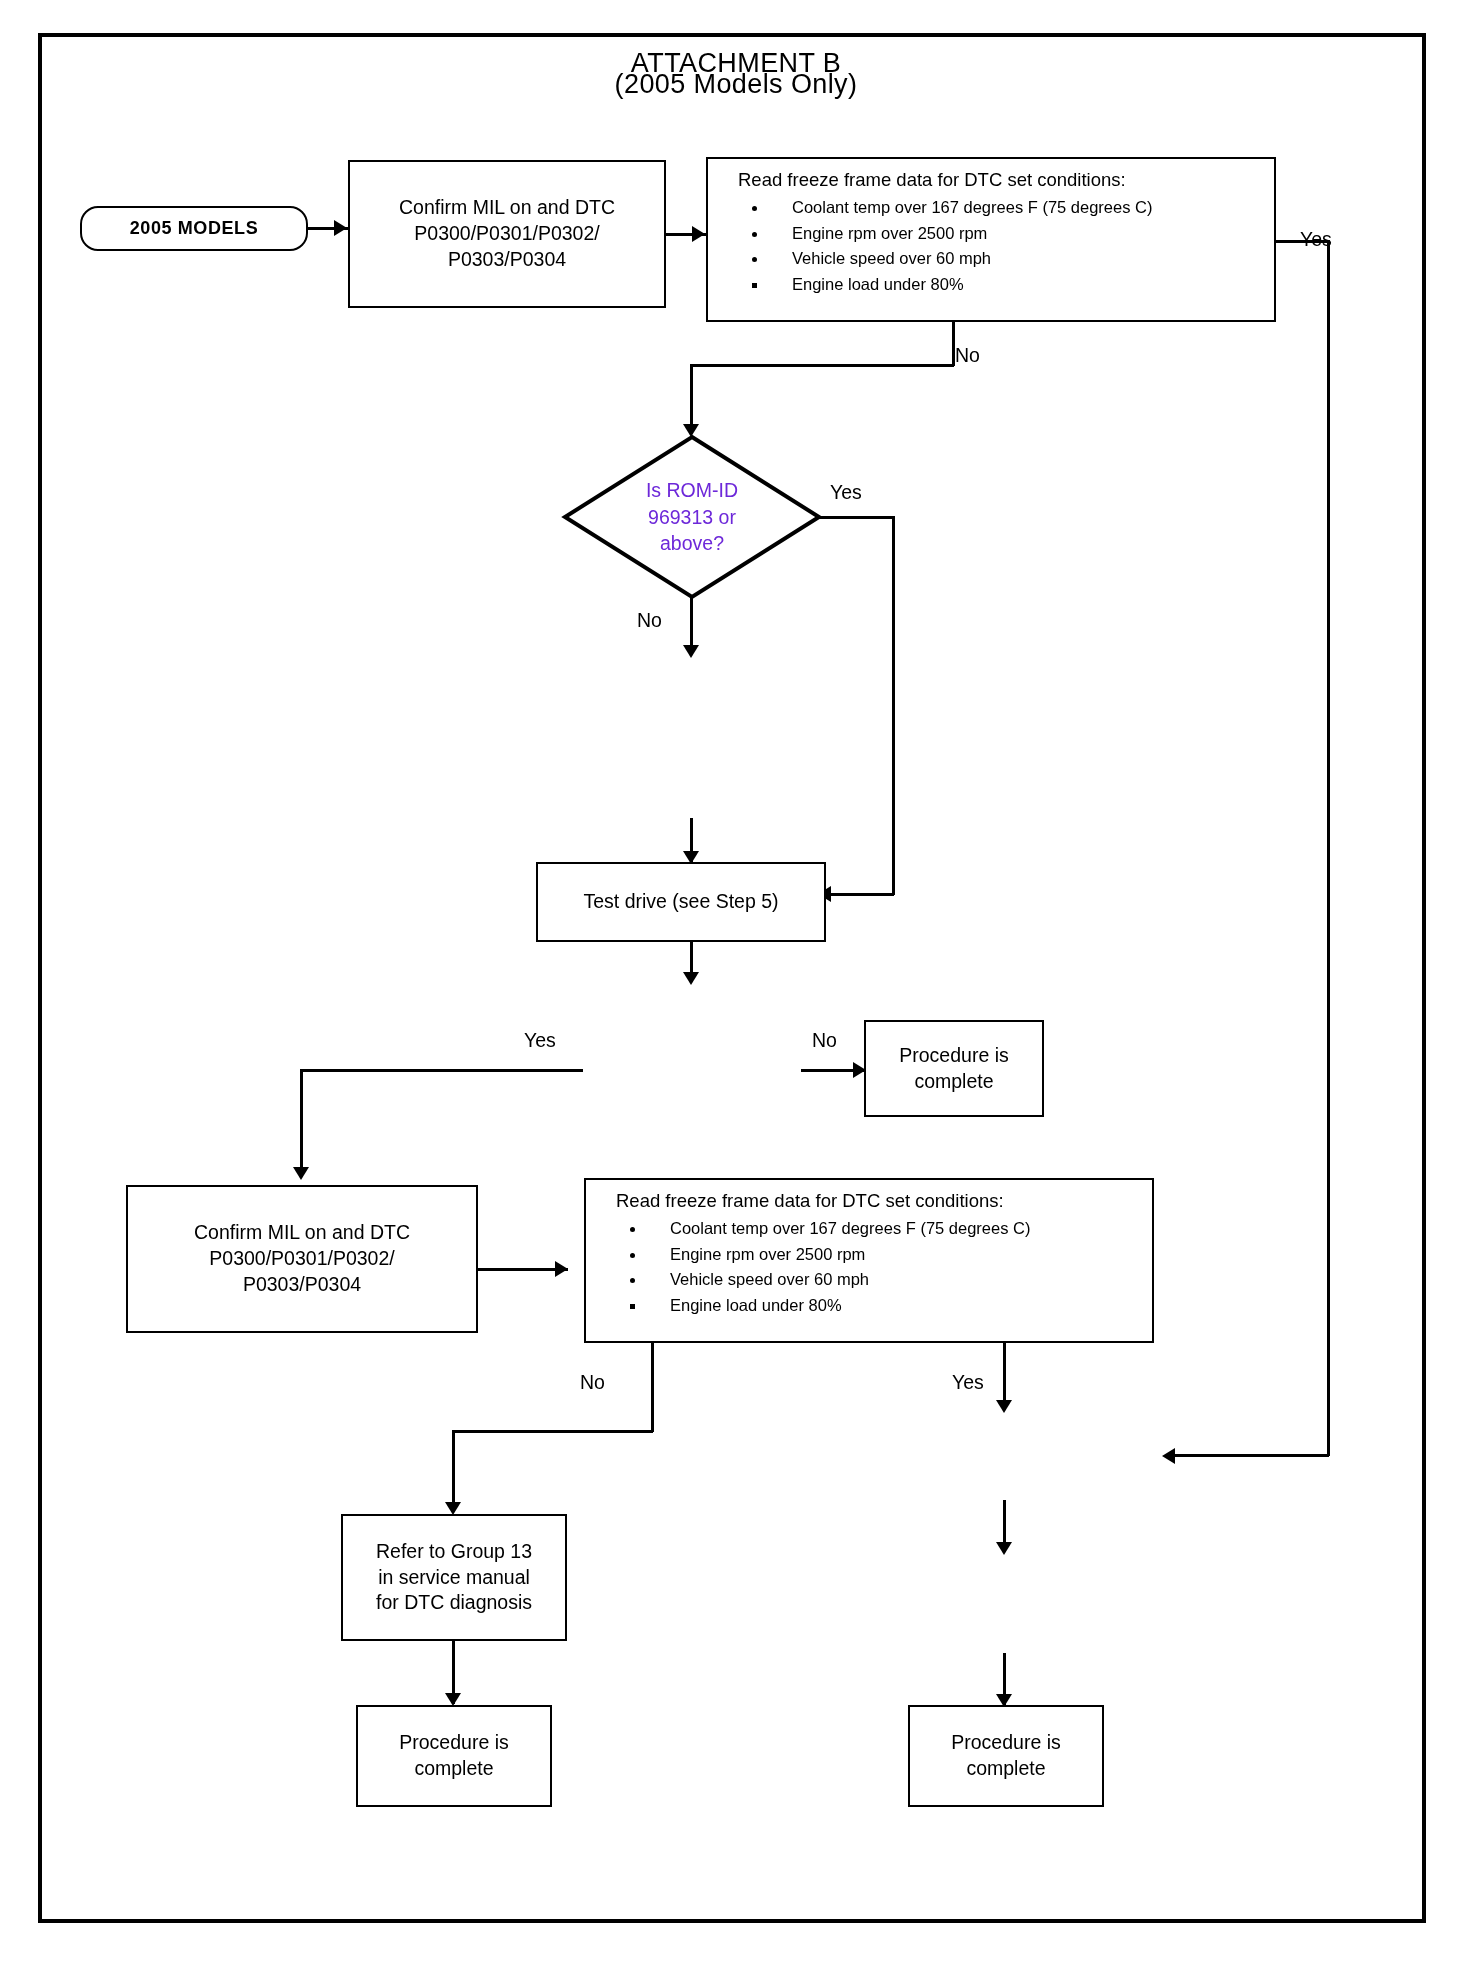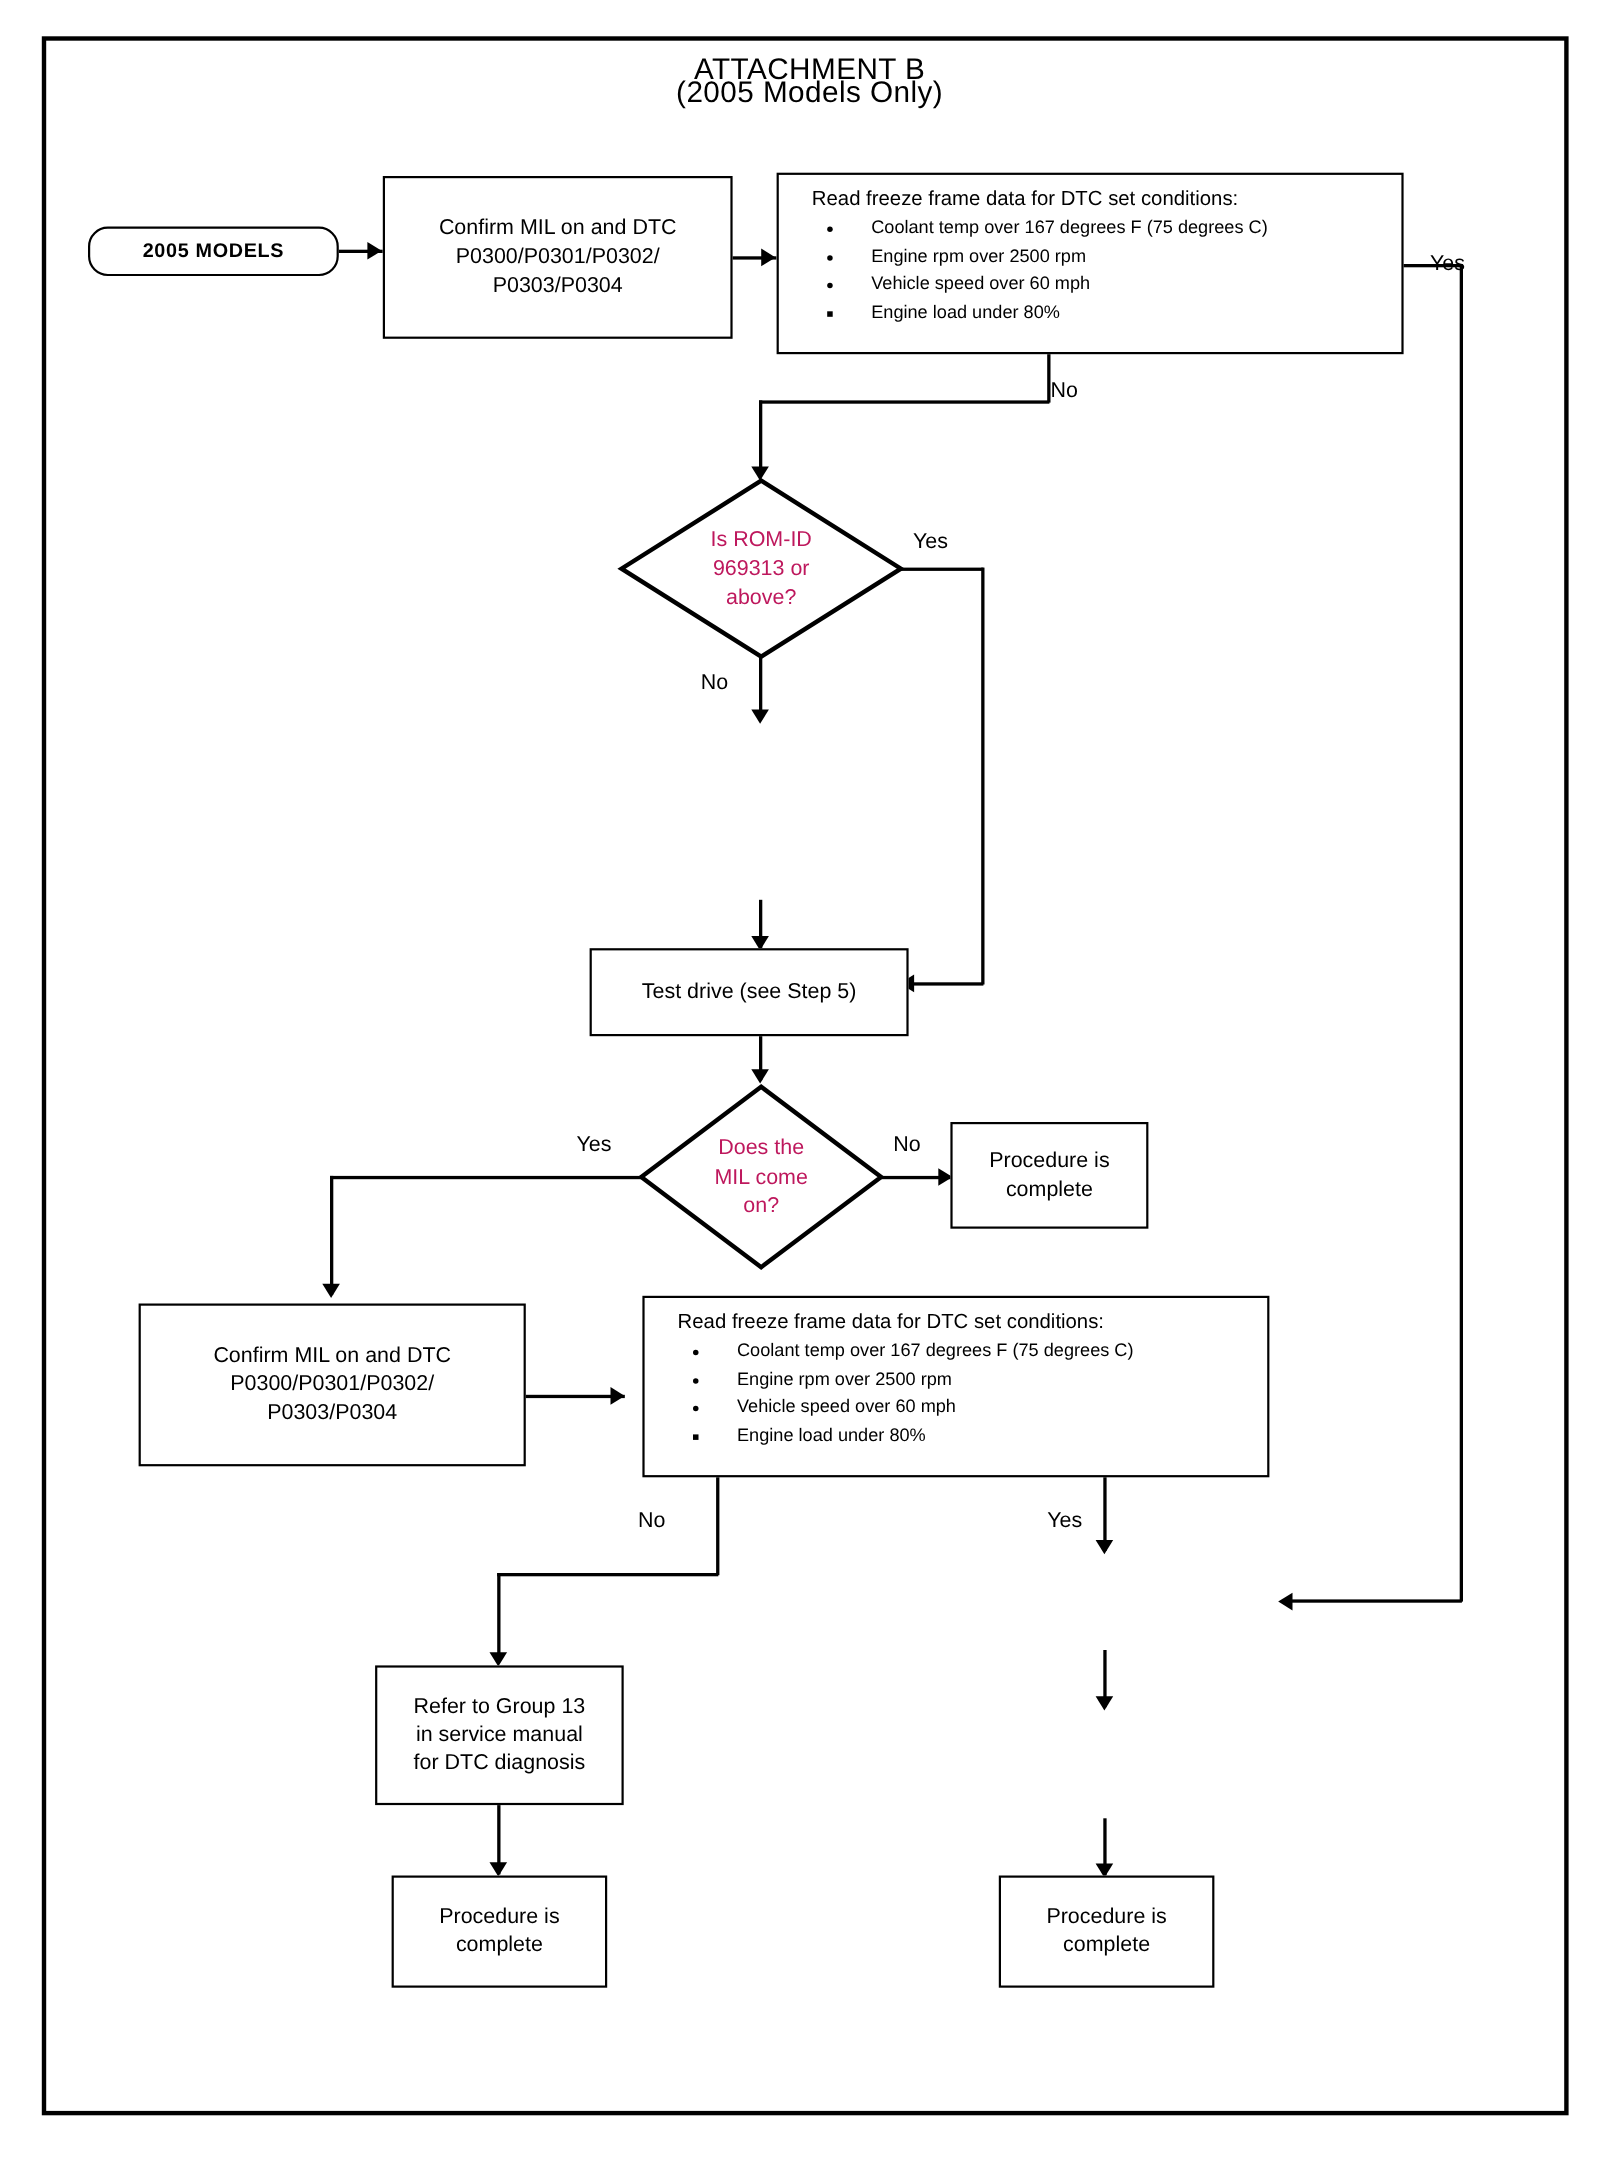--- a/index.html
+++ b/index.html
@@ -108,21 +108,21 @@
     top: 0;
     width: 100%;
     height: 100%;
     display: flex;
     flex-direction: column;
     align-items: center;
     justify-content: center;
     text-align: center;
     font-size: 19.5px;
     line-height: 1.38;
-    color: #be185d;
+    color: #6d28d9;
     pointer-events: none;
   }
 
   .lbl {
     position: absolute;
     font-size: 19.5px;
     color: #000;
     white-space: nowrap;
   }
 
@@ -221,28 +221,20 @@
 
 
   <div class="ln v" style="left:690px; top:818px; height:44px;"></div>
   <div class="arrow down" style="left:683px; top:851px;"></div>
 
   <div class="node" style="left:536px; top:862px; width:290px; height:80px;">Test drive (see Step 5)</div>
 
   <div class="ln v" style="left:690px; top:942px; height:40px;"></div>
   <div class="arrow down" style="left:683px; top:972px;"></div>
 
-  <div class="diamond-wrap" style="left:580px; top:985px; width:224px; height:170px;">
-    <svg width="224" height="170" viewBox="0 0 224 170">
-      <polygon points="112,3 221,85 112,167 3,85" fill="#ffffff" stroke="#000000" stroke-width="4"></polygon>
-    </svg>
-    <div class="diamond-text" style="white-space:pre-line;">Does the
-MIL come
-on?</div>
-  </div>
 
   <div class="lbl" style="left:812px; top:1029px;">No</div>
   <div class="ln h" style="left:801px; top:1069px; width:64px;"></div>
   <div class="arrow right" style="left:853px; top:1062px;"></div>
   <div class="node" style="left:864px; top:1020px; width:180px; height:97px; white-space:pre-line;">Procedure is
 complete</div>
 
   <div class="lbl" style="left:524px; top:1029px;">Yes</div>
   <div class="ln h" style="left:300px; top:1069px; width:283px;"></div>
   <div class="ln v" style="left:300px; top:1069px; height:108px;"></div>

